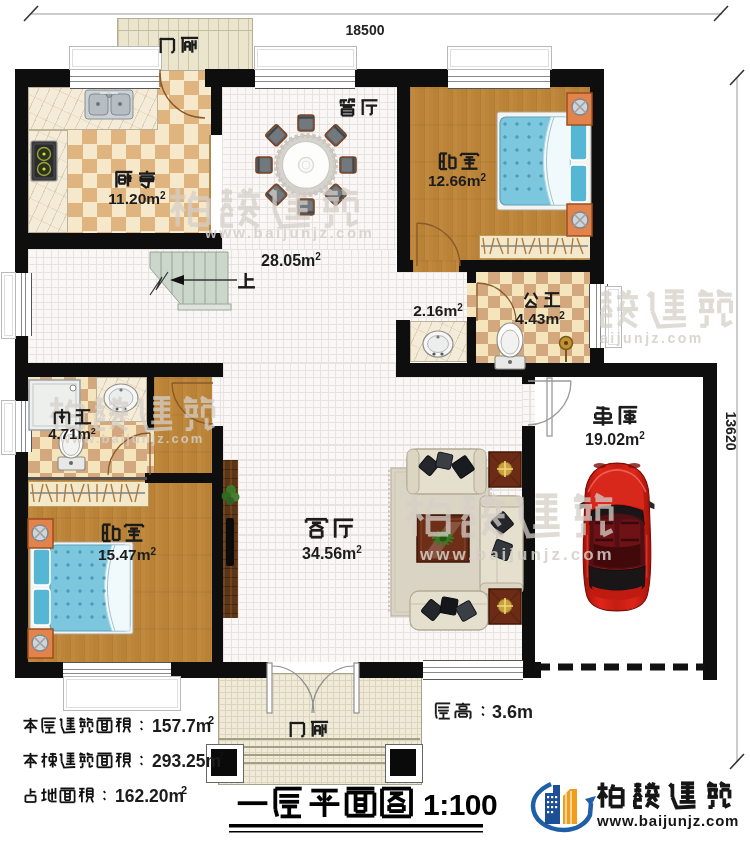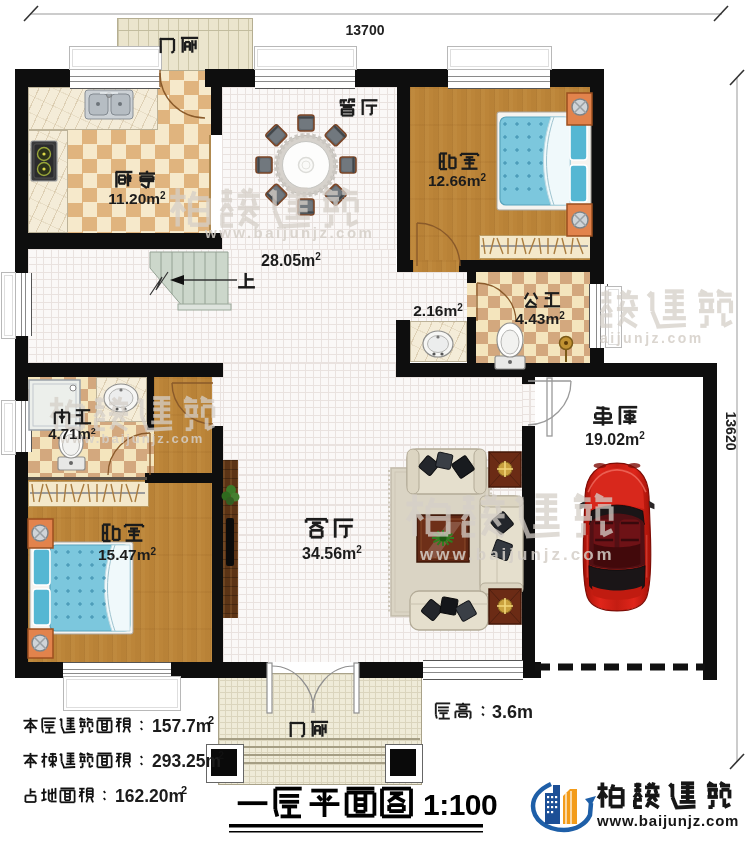--- a/index.html
+++ b/index.html
@@ -631,21 +631,21 @@
 
 <div class="abs" style="left:385px;top:744px;width:36px;height:37px;background:#fff;border:1px solid #666;"></div>
 <div class="abs" style="left:390px;top:749px;width:26px;height:27px;background:#0a0a0a;"></div>
 
 <svg class="abs" style="left:0;top:0" width="750" height="50" viewBox="0 0 750 50">
 <line x1="30" y1="14" x2="722" y2="14" stroke="#999" stroke-width="1"></line>
 <line x1="24" y1="21" x2="38" y2="6" stroke="#333" stroke-width="1.6"></line>
 <line x1="714" y1="21" x2="728" y2="6" stroke="#333" stroke-width="1.6"></line>
 </svg>
 
-<div class="abs" style="left:330px;top:22px;width:70px;text-align:center;font-size:14px;font-weight:bold;color:#222;">13700</div>
+<div class="abs" style="left:330px;top:22px;width:70px;text-align:center;font-size:14px;font-weight:bold;color:#222;">18500</div>
 
 <svg class="abs" style="left:700px;top:60px" width="50" height="720" viewBox="0 0 50 720">
 <line x1="37" y1="18" x2="37" y2="702" stroke="#999" stroke-width="1"></line>
 <line x1="30" y1="25" x2="44" y2="10" stroke="#333" stroke-width="1.6"></line>
 <line x1="30" y1="709" x2="44" y2="694" stroke="#333" stroke-width="1.6"></line>
 </svg>
 
 <div class="abs" style="left:695px;top:422px;width:70px;height:18px;text-align:center;font-size:14px;font-weight:bold;color:#222;transform:rotate(90deg);">13620</div>
 
 <svg class="abs" style="left:0;top:0" width="750" height="845" viewBox="0 0 750 845">

